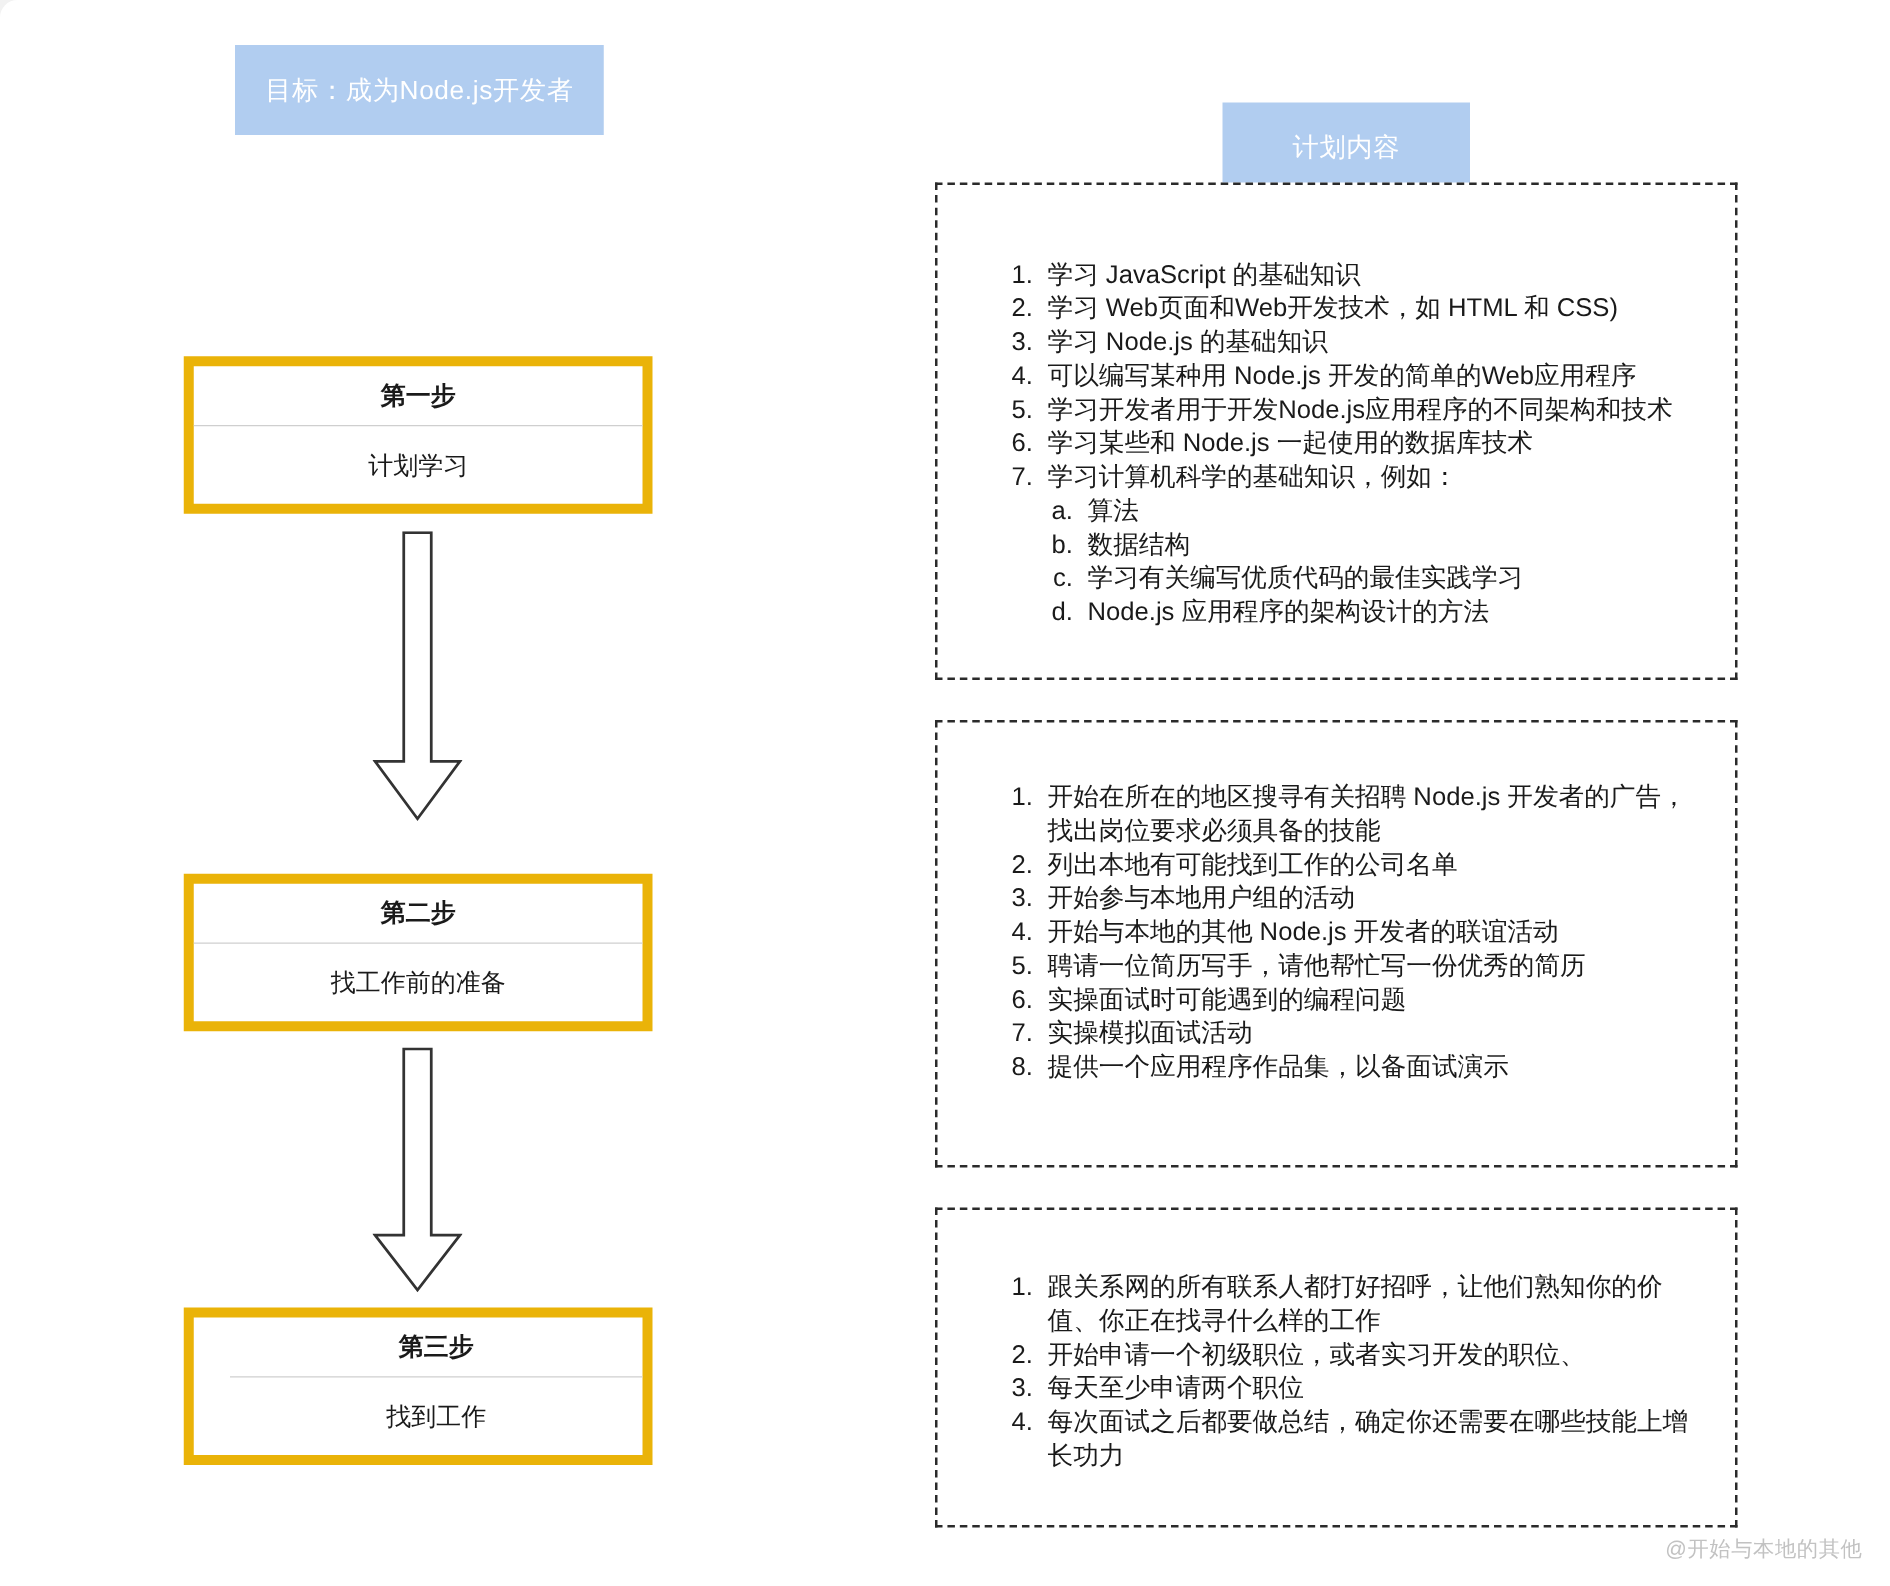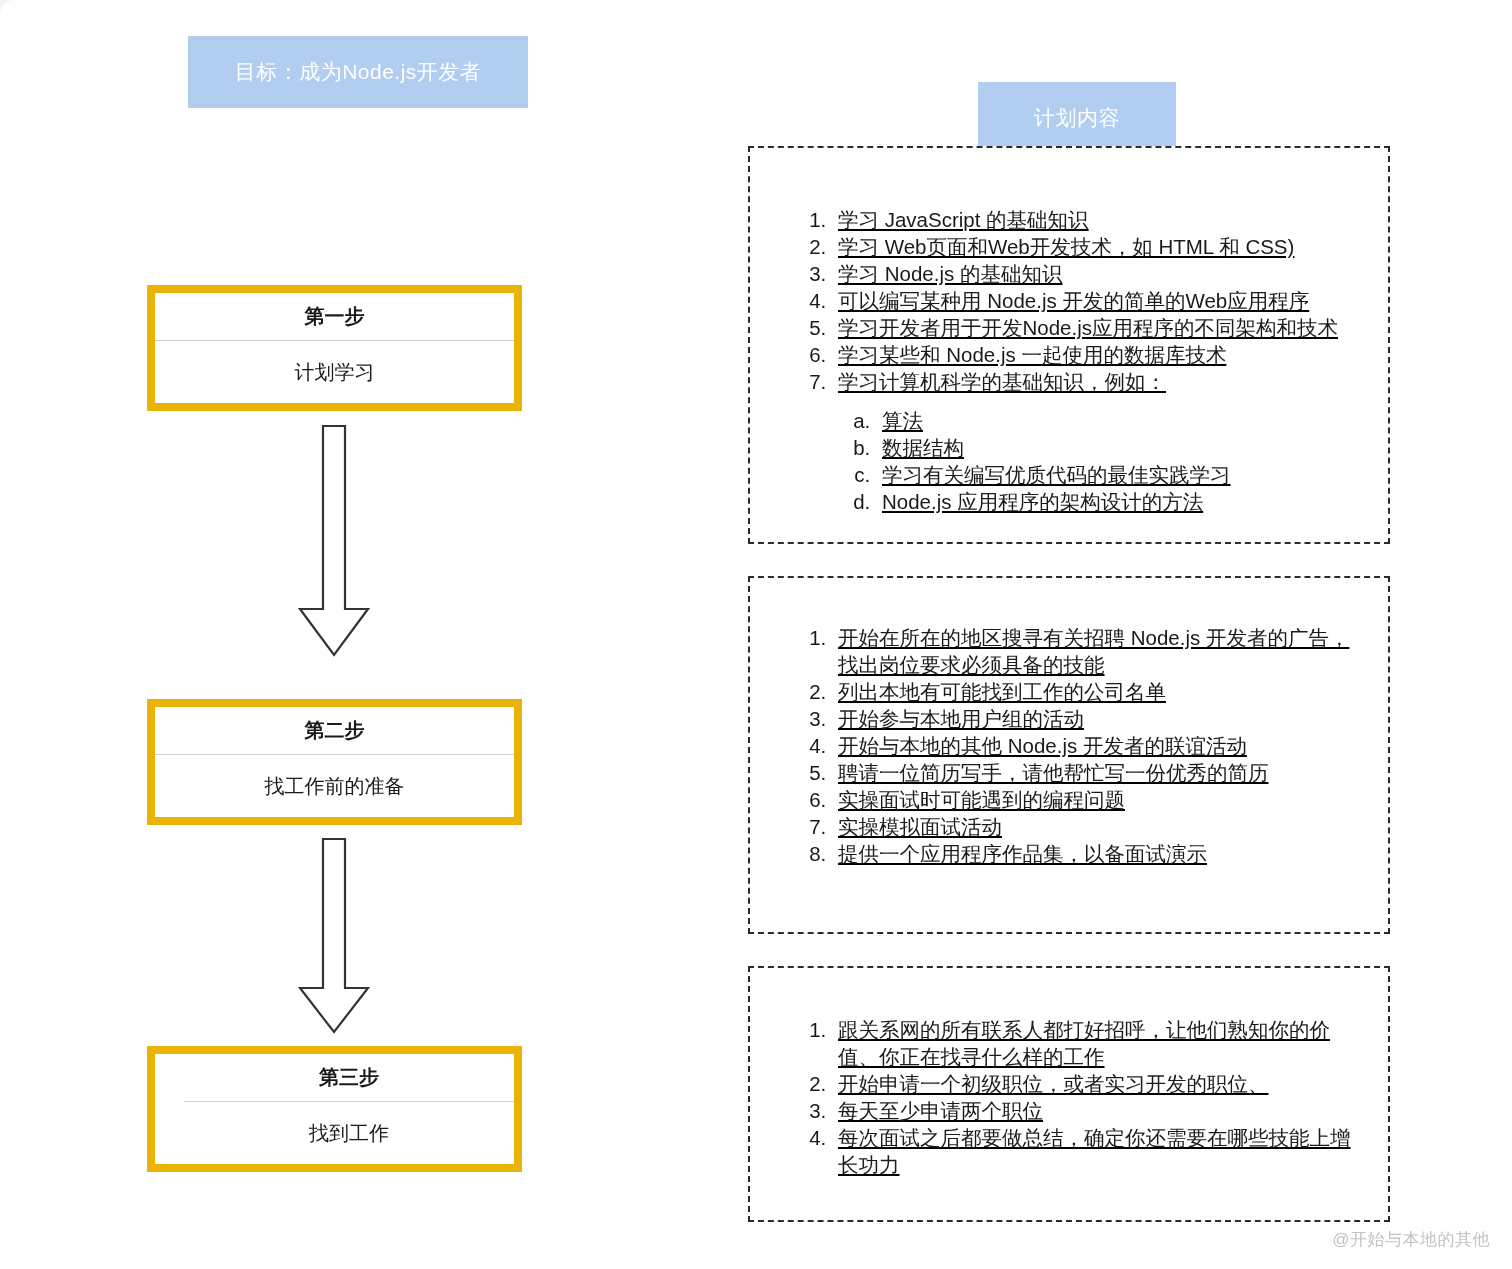--- a/index.html
+++ b/index.html
@@ -25,21 +25,21 @@
     position: absolute;
     background: #b1cdf0;
     color: #ffffff;
     display: flex;
     align-items: center;
     justify-content: center;
     font-size: 21px;
     letter-spacing: 0.5px;
     box-sizing: border-box;
   }
-  #hdr-goal  { left: 188px; top: 36px; width: 340px; height: 72px; }
+  #hdr-goal  { left: 188px; top: 36px; width: 295px; height: 72px; }
   #hdr-plan  { left: 978px; top: 36px; width: 198px; height: 72px; margin-top: 46px; }
 
   
   .step-box {
     position: absolute;
     left: 147px;
     width: 375px;
     border: 8px solid #eab308;
     box-sizing: border-box;
     background: #ffffff;
@@ -78,21 +78,20 @@
   #arrow-2 { top: 838px; height: 196px; }
 
   
   .panel {
     position: absolute;
     left: 748px;
     width: 642px;
     border: 2px dashed #2b2b2b;
     box-sizing: border-box;
     background: #ffffff;
-    text-decoration: underline;
   }
   #panel-1 { top: 146px;  height: 398px; }
   #panel-2 { top: 576px;  height: 358px; }
   #panel-3 { top: 966px;  height: 256px; }
 
   ol.outer {
     margin: 0;
     padding: 0 26px 0 82px;
     list-style-position: outside;
     list-style-type: decimal;
@@ -101,21 +100,21 @@
   #panel-2 ol.outer { padding-top: 46px; }
   #panel-3 ol.outer { padding-top: 48px; }
 
   ol.outer > li {
     font-size: 20.5px;
     line-height: 27px;
     color: #1a1a1a;
     padding-left: 6px;
   }
   ol.inner {
-    margin: 12px;
+    margin: 0;
     padding-left: 26px;
     list-style-type: lower-alpha;
     list-style-position: outside;
   }
   ol.inner > li {
     font-size: 20.5px;
     line-height: 27px;
     color: #1a1a1a;
     padding-left: 6px;
   }

